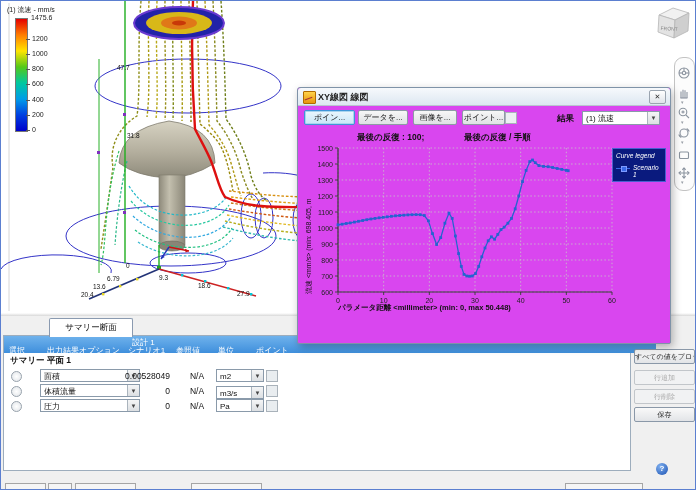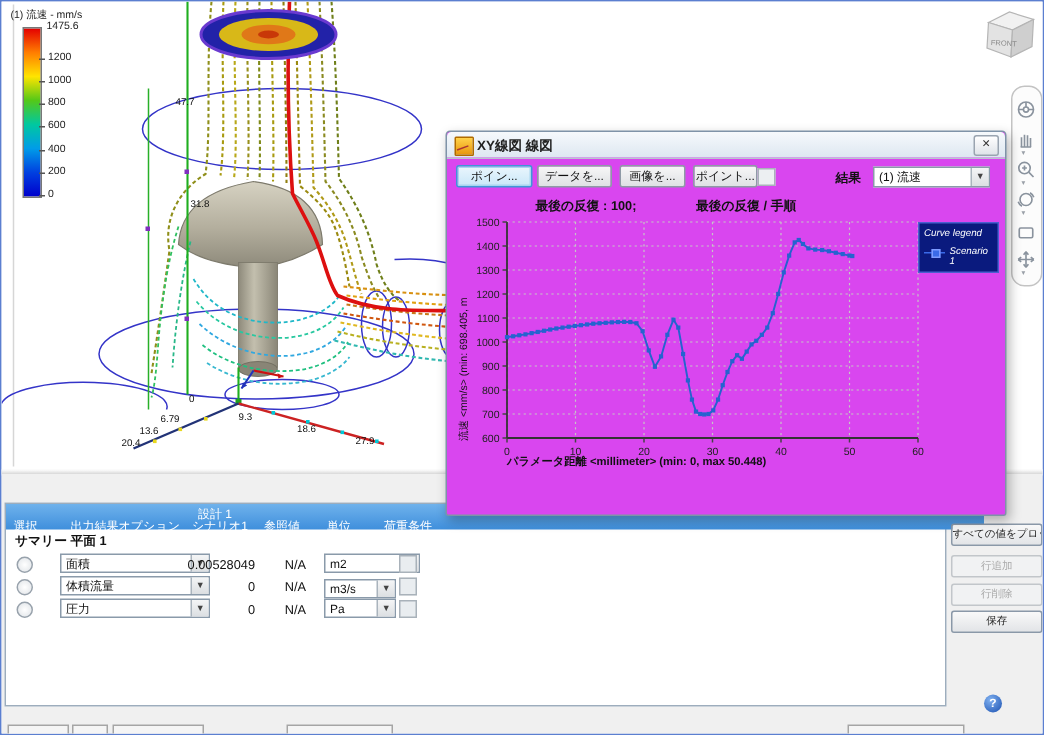--- a/index.html
+++ b/index.html
@@ -297,41 +297,42 @@
             <path d="M7,1.8 V12.2 M1.8,7 H12.2"></path>
             <path d="M7,1.8 l-1.6,2 M7,1.8 l1.6,2 M7,12.2 l-1.6,-2 M7,12.2 l1.6,-2 M1.8,7 l2,-1.6 M1.8,7 l2,1.6 M12.2,7 l-2,-1.6 M12.2,7 l-2,1.6"></path>
           </svg>
         </div>
         <div class="nav-chev" style="top: 122px;">▾</div>
       </div>
   </div>
 
   <div id="summary-panel">
     <div id="panel-splitter"></div>
+    <div id="summary-tab">サマリー断面</div>
     <div id="table-box">
       <div id="table-header">
           <div class="th-cell" style="left: 128px; top: 1px;">設計 1</div>
           <div class="th-cell" style="left: 5px; top: 9px;">選択</div>
           <div class="th-cell" style="left: 43px; top: 9px;">出力結果オプション</div>
           <div class="th-cell" style="left: 124px; top: 9px;">シナリオ1</div>
           <div class="th-cell" style="left: 172px; top: 9px;">参照値</div>
           <div class="th-cell" style="left: 214px; top: 9px;">単位</div>
-          <div class="th-cell" style="left: 252px; top: 9px;">荷重条件</div>
+          <div class="th-cell" style="left: 252px; top: 9px;">ポイント</div>
         </div>
       <div id="group-row">サマリー 平面 1</div>
       <div id="table-rows">
           <div class="t-row" style="top: 33px;">
             <div class="radio"></div>
             <div class="dropdown" style="left: 36px; top: 0px; width: 100px; height: 13px;">
               <span class="dd-text">面積</span>
               <span class="dd-arrow">▼</span>
             </div>
             <div class="row-val">0.00528049</div>
             <div class="row-ref">N/A</div>
-            <div class="dropdown" style="left: 212px; top: 0px; width: 64px; height: 13px;">
+            <div class="dropdown" style="left: 212px; top: 0px; width: 48px; height: 13px;">
               <span class="dd-text">m2</span>
               <span class="dd-arrow">▼</span>
             </div>
             <div class="row-check"></div>
           </div>
           <div class="t-row" style="top: 48px;">
             <div class="radio"></div>
             <div class="dropdown" style="left: 36px; top: 0px; width: 100px; height: 13px;">
               <span class="dd-text">体積流量</span>
               <span class="dd-arrow">▼</span>

